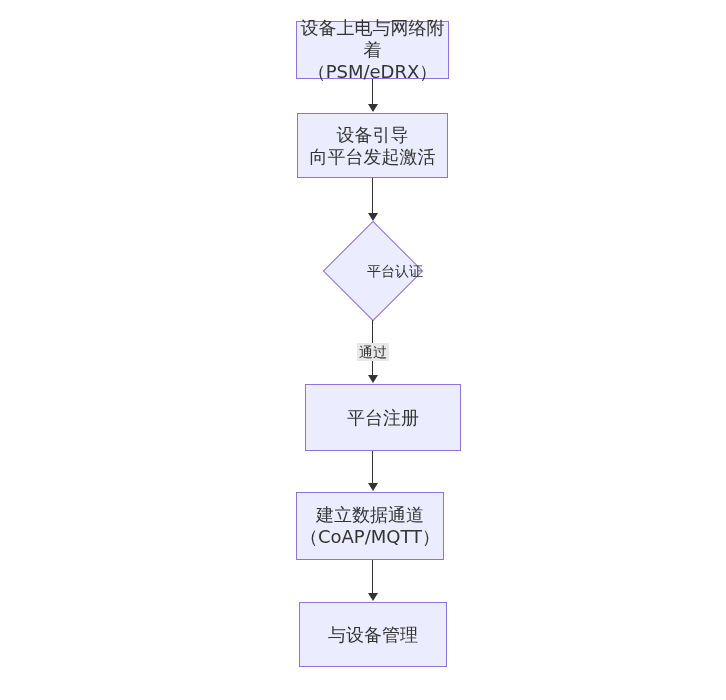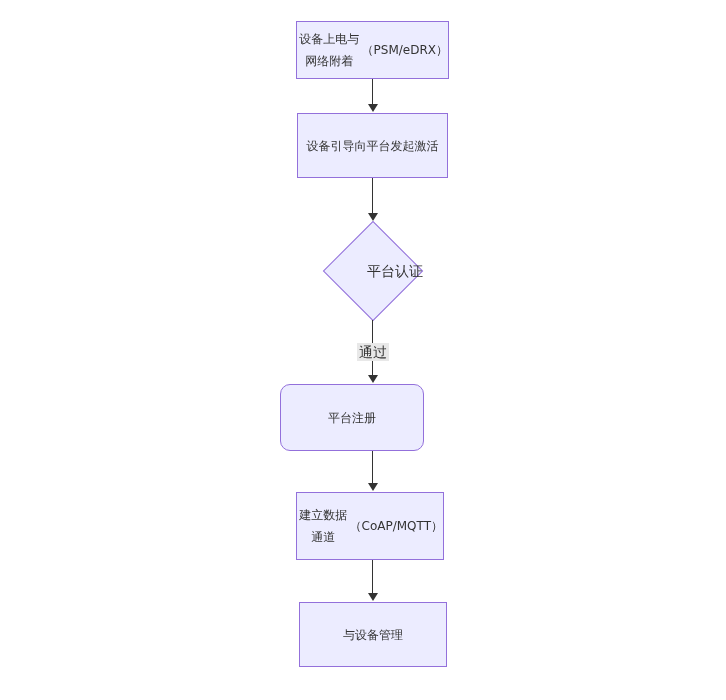--- a/index.html
+++ b/index.html
@@ -20,24 +20,24 @@
   .canvas {
     position: relative;
     width: 726px; height: 700px;
     background: var(--canvas_bg);
   }
   .node {
     position: absolute;
     background: var(--node_fill);
     border: 1px solid var(--node_border);
     color: var(--text_color);
-    font-size: 12px;
+    font-size: 18px;
     line-height: 22px;
     display: flex;
-    flex-direction: row;
+    flex-direction: column;
     align-items: center;
     justify-content: center;
     text-align: center;
   }
   .diamond-wrap {
     position: absolute;
     display: flex;
     align-items: center;
     justify-content: flex-end;
   }
@@ -115,21 +115,21 @@
     <div class="diamond-shape"></div>
     <span class="diamond-label">平台认证</span>
   </div>
 
   <div class="arrow" style="left:367px; top:320px; height:63px;">
     <div class="line"></div>
     <div class="head"></div>
   </div>
   <span class="edge-label" style="left:373px; top:343px;">通过</span>
 
-  <div class="node" style="left:280px; top:384px; width:144px; height:67px;border-radius:10px;">
+  <div class="node" style="left:305px; top:384px; width:156px; height:67px;">
     <span>平台注册</span>
   </div>
 
   <div class="arrow" style="left:367px; top:451px; height:40px;">
     <div class="line"></div>
     <div class="head"></div>
   </div>
 
   <div class="node" style="left:296px; top:492px; width:148px; height:68px;">
     <span>建立数据通道</span>

